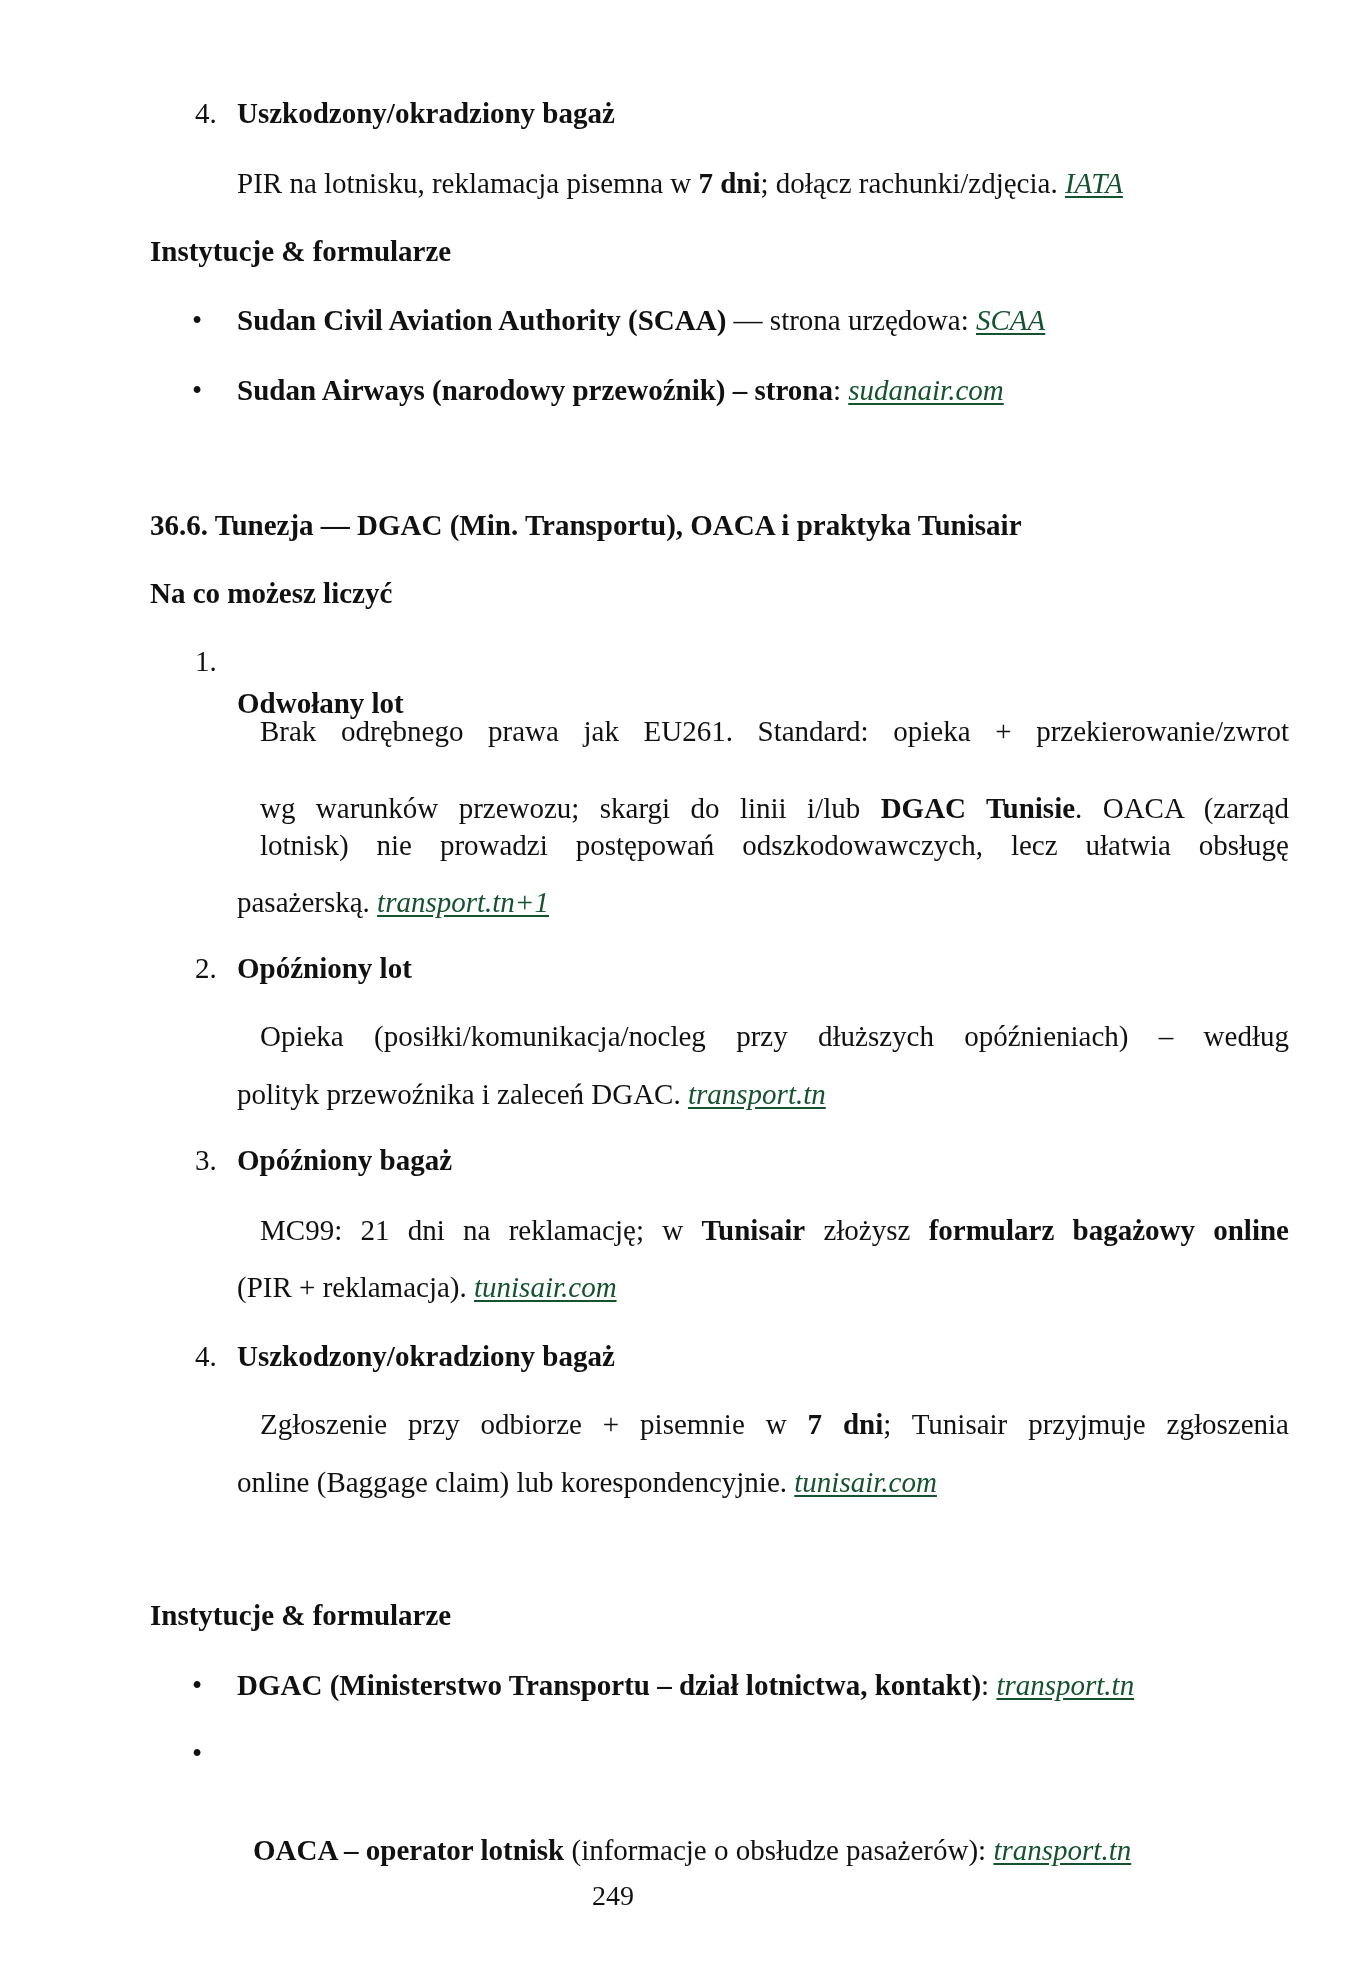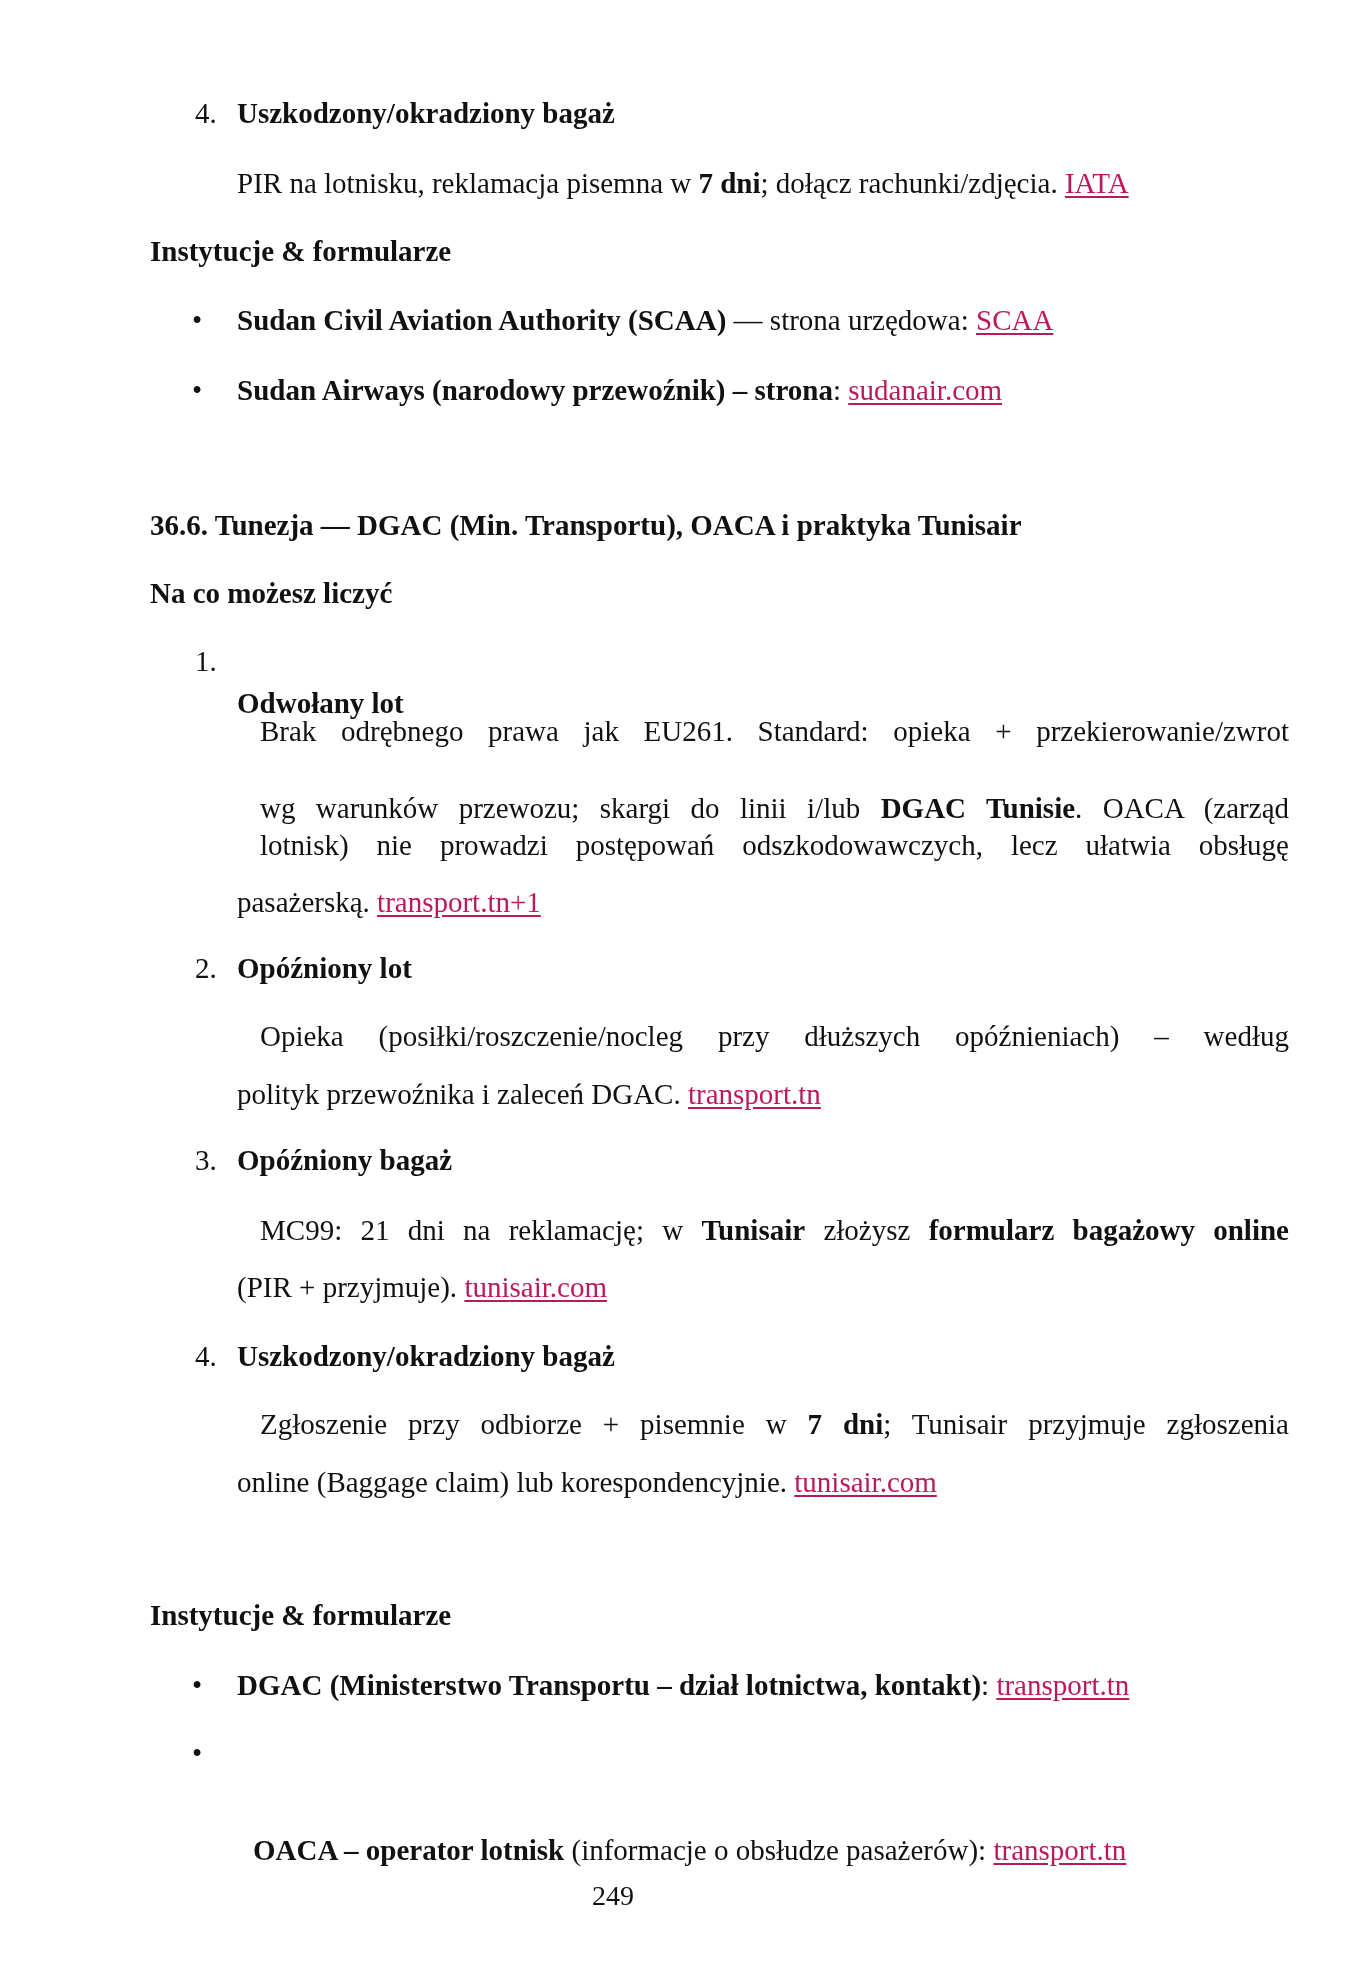--- a/index.html
+++ b/index.html
@@ -6,21 +6,21 @@
   body { width:1346px; height:1962px; position:relative; overflow:hidden;
          font-family:"Liberation Serif", "DejaVu Serif", serif; color:#111111; }
   .line { position:absolute; font-size:29px; line-height:36px; white-space:nowrap; }
   .b { font-weight:bold; }
   .u { text-decoration:underline; text-underline-offset:3px; }
   .num { position:absolute; font-size:29px; line-height:36px; }
   .bullet { position:absolute; font-size:29px; line-height:36px; }
   .just { position:absolute; left:237px; width:1029px; font-size:29px; line-height:36px;
           text-align:justify; text-align-last:justify; white-space:nowrap;margin-left:23px; }
   .pagenum { position:absolute; left:0; width:1226px; text-align:center; font-size:28px; line-height:36px; }
-  a { color:#be185d; }
+  a { color:#14532d;font-style:italic; }
 </style>
 </head>
 <body>
 
 <span class="num" style="left:195px; top:95px;">4.</span>
 <span class="line b" style="left:237px; top:95px;">Uszkodzony/okradziony bagaż</span>
 <div class="line" style="left:237px; top:165px;">
   <span>PIR na lotnisku, reklamacja pisemna w </span><span class="b">7 dni</span><span>; dołącz rachunki/zdjęcia. </span><a class="u">IATA</a>
 </div>
 
@@ -45,32 +45,32 @@
 <div class="just" style="top:790px;">
   <span>wg warunków przewozu; skargi do linii i/lub </span><span class="b">DGAC Tunisie</span><span>. OACA (zarząd</span>
 </div>
 <div class="just" style="top:827px;">lotnisk) nie prowadzi postępowań odszkodowawczych, lecz ułatwia obsługę</div>
 <div class="line" style="left:237px; top:884px;">
   <span>pasażerską. </span><a class="u">transport.tn+1</a>
 </div>
 
 <span class="num" style="left:195px; top:950px;">2.</span>
 <span class="line b" style="left:237px; top:950px;">Opóźniony lot</span>
-<div class="just" style="top:1018px;">Opieka (posiłki/roszczenie/nocleg przy dłuższych opóźnieniach) – według</div>
+<div class="just" style="top:1018px;">Opieka (posiłki/komunikacja/nocleg przy dłuższych opóźnieniach) – według</div>
 <div class="line" style="left:237px; top:1076px;">
   <span>polityk przewoźnika i zaleceń DGAC. </span><a class="u">transport.tn</a>
 </div>
 
 <span class="num" style="left:195px; top:1142px;">3.</span>
 <span class="line b" style="left:237px; top:1142px;">Opóźniony bagaż</span>
 <div class="just" style="top:1212px;">
   <span>MC99: 21 dni na reklamację; w </span><span class="b">Tunisair</span><span> złożysz </span><span class="b">formularz bagażowy online</span>
 </div>
 <div class="line" style="left:237px; top:1269px;">
-  <span>(PIR + przyjmuje). </span><a class="u">tunisair.com</a>
+  <span>(PIR + reklamacja). </span><a class="u">tunisair.com</a>
 </div>
 
 <span class="num" style="left:195px; top:1338px;">4.</span>
 <span class="line b" style="left:237px; top:1338px;">Uszkodzony/okradziony bagaż</span>
 <div class="just" style="top:1406px;">
   <span>Zgłoszenie przy odbiorze + pisemnie w </span><span class="b">7 dni</span><span>; Tunisair przyjmuje zgłoszenia</span>
 </div>
 <div class="line" style="left:237px; top:1464px;text-align:center;">
   <span>online (Baggage claim) lub korespondencyjnie. </span><a class="u">tunisair.com</a>
 </div>

